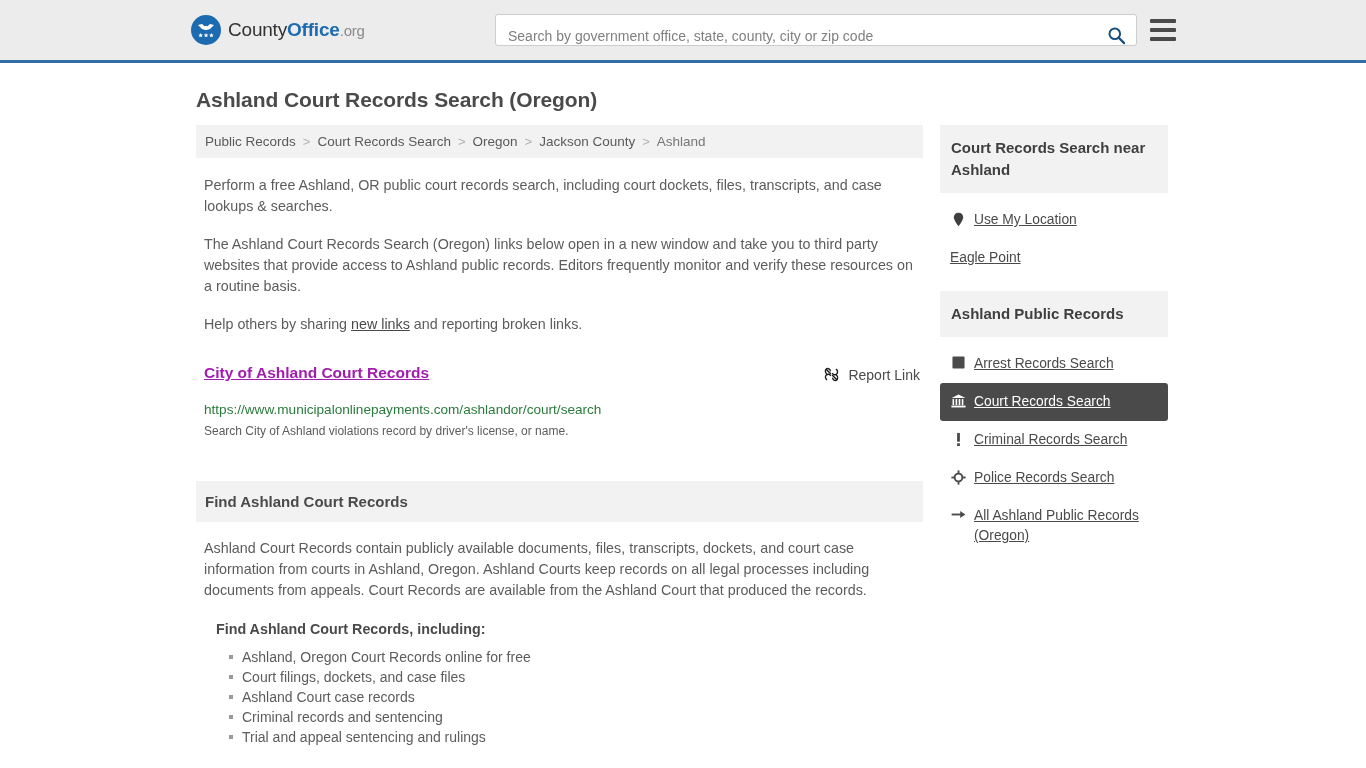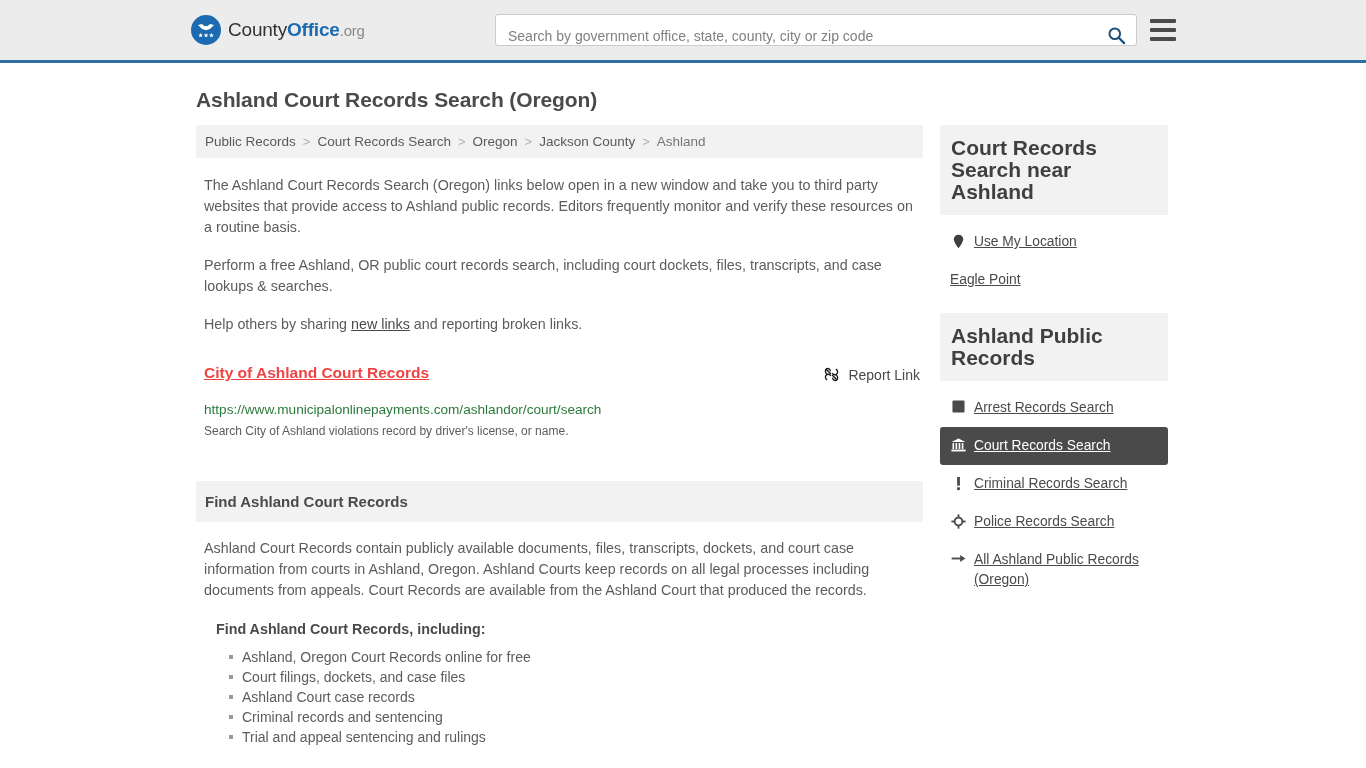--- a/index.html
+++ b/index.html
@@ -153,21 +153,21 @@
 
   
   .result {
     margin: 29px 0 0 8px;
     position: relative;
     width: 716px;
   }
   .result-title {
     font-size: 15.5px;
     font-weight: bold;
-    color: #ef4444;
+    color: #a21caf;
     text-decoration: underline;
     display: inline-block;
   }
   .result-url {
     font-size: 13.6px;
     color: #2a7a3b;
     margin-top: 20px;
     display: block;
   }
   .result-desc {
@@ -229,21 +229,21 @@
     left: -13px;
     top: 8px;
     width: 4px; height: 4px;
     background: #9a9a9a;
   }
 
   
   .side-head {
     background: #f2f2f2;
     padding: 12px 11px;
-    font-size: 21px;
+    font-size: 15px;
     font-weight: bold;
     color: #3f3f3f;
     line-height: 22px;
   }
   .side-list { margin-top: 8px; }
   .side-item {
     display: flex;
     align-items: flex-start;
     gap: 8px;
     padding: 9px 10px;
@@ -316,22 +316,22 @@
       <span class="sep">&gt;</span>
       <a>Court Records Search</a>
       <span class="sep">&gt;</span>
       <a>Oregon</a>
       <span class="sep">&gt;</span>
       <a>Jackson County</a>
       <span class="sep">&gt;</span>
       <span class="current">Ashland</span>
     </nav>
 
+    <p class="para">Perform a free Ashland, OR public court records search, including court dockets, files, transcripts, and case lookups &amp; searches.</p>
     <p class="para">The Ashland Court Records Search (Oregon) links below open in a new window and take you to third party websites that provide access to Ashland public records. Editors frequently monitor and verify these resources on a routine basis.</p>
-    <p class="para">Perform a free Ashland, OR public court records search, including court dockets, files, transcripts, and case lookups &amp; searches.</p>
     <p class="para"><span>Help others by sharing </span><a>new links</a><span> and reporting broken links.</span></p>
 
     <div class="result">
       <a class="result-title">City of Ashland Court Records</a>
       <span class="result-url">https://www.municipalonlinepayments.com/ashlandor/court/search</span>
       <div class="result-desc">Search City of Ashland violations record by driver's license, or name.</div>
       <div class="report-link">
         <svg width="17" height="17" viewBox="0 0 20 20">
           <path d="M4 4 L9 9 M11 11 L16 16" stroke="#1a1a1a" stroke-width="1.6" fill="none" stroke-linecap="round"></path>
           <path d="M4.3 9.3 C2.2 7.4 2.3 4.3 4.4 3.2 C6.2 2.3 8.3 3.6 8.6 5.6" stroke="#1a1a1a" stroke-width="1.6" fill="none" stroke-linecap="round"></path>

